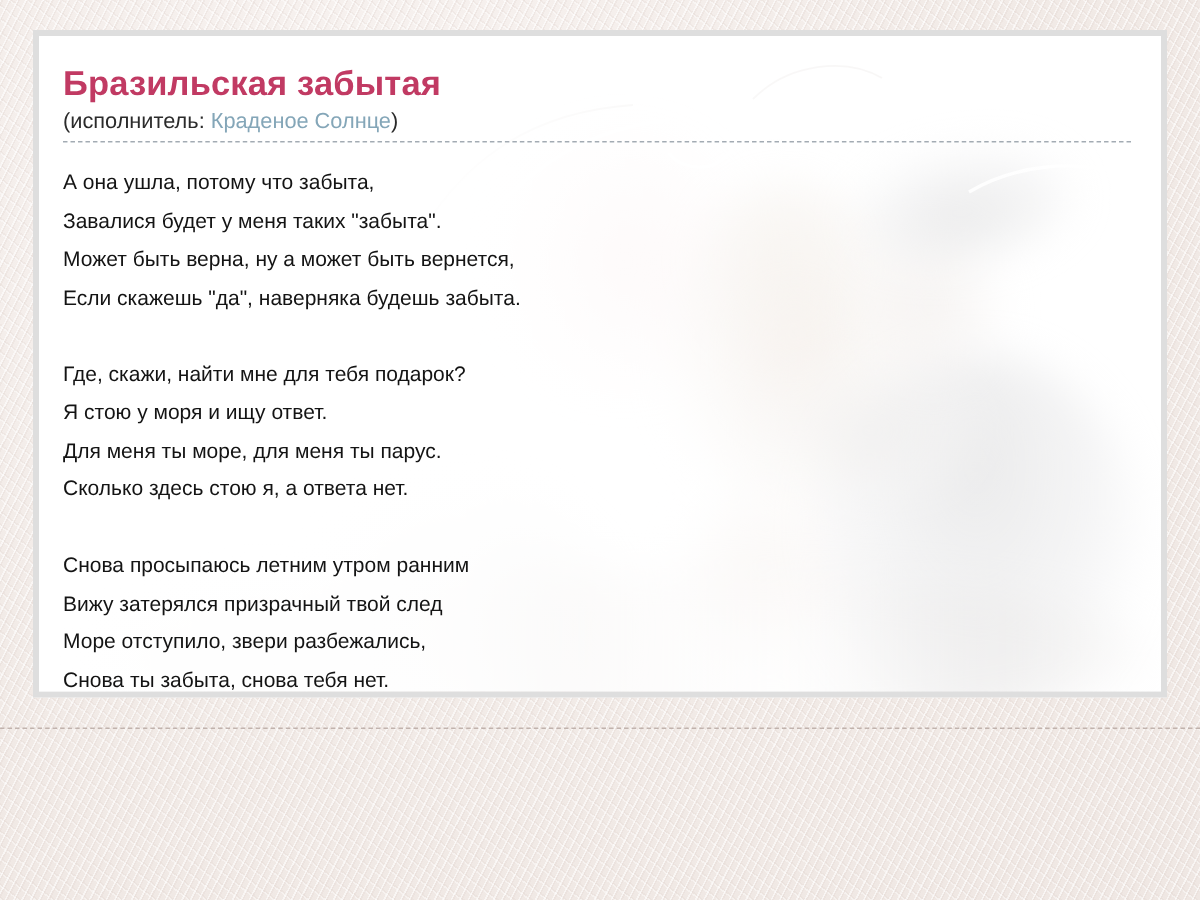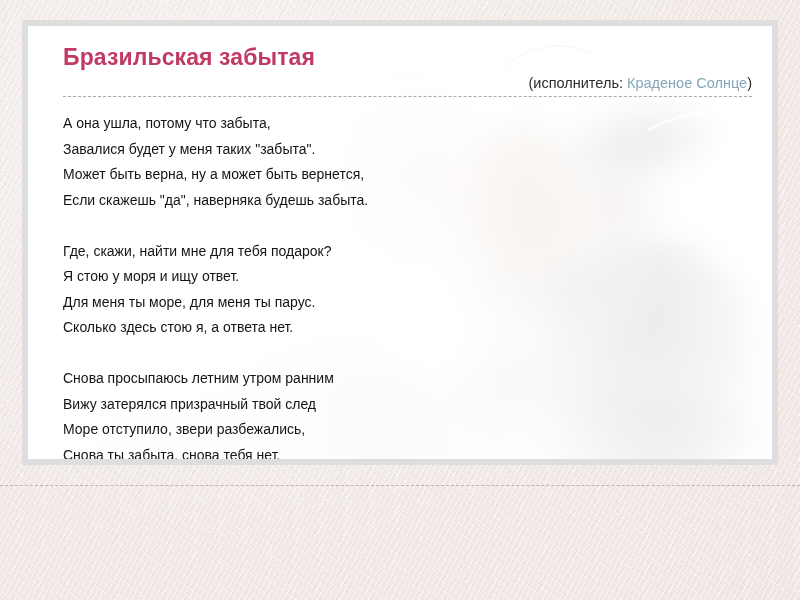--- a/index.html
+++ b/index.html
@@ -53,24 +53,23 @@
   }
 
   
   .panel {
     position: absolute;
     left: 22px;
     top: 20px;
     width: 756px;
     height: 445px;
     background: #ffffff;
-    border: 6px solid #6d28d9;
+    border: 4px solid #6d28d9;
     box-sizing: border-box;
     overflow: hidden;
-    padding-left: 19px;
   }
 
   
   .photo-backdrop {
     position: absolute;
     inset: 0;
     overflow: hidden;
     pointer-events: none;
   }
 
@@ -214,21 +213,20 @@
     color: #c13a63;
     letter-spacing: 0.1px;
     line-height: 1.18;
   }
 
   .byline {
     margin: 3px 0 0 0;
     font-size: 14.5px;
     color: #2b2b2b;
     line-height: 1.25;
-    text-align: right;
   }
 
   .byline .artist-link {
     color: #84a6b8;
     text-decoration: none;
     cursor: pointer;
   }
 
   .header-rule {
     margin: 4px 0 0 0;

